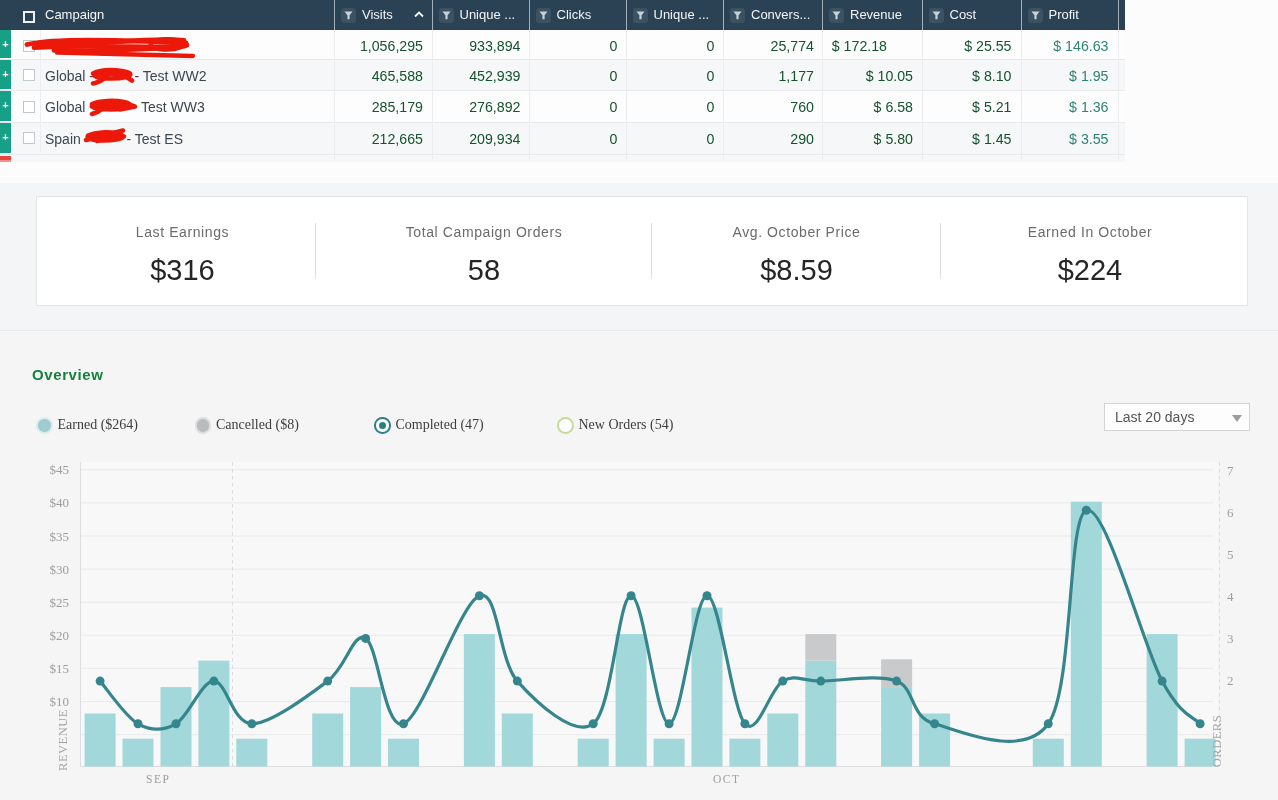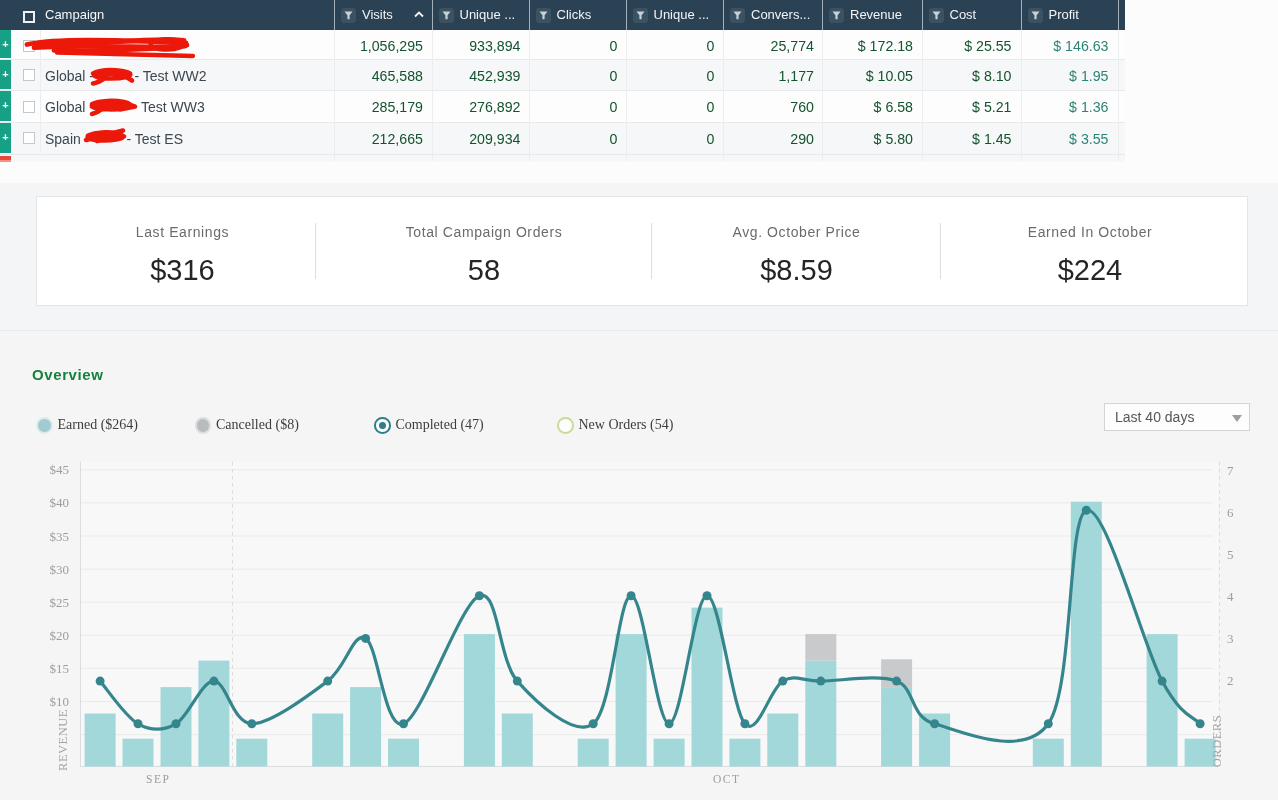--- a/index.html
+++ b/index.html
@@ -89,21 +89,21 @@
       <div class="th" style="left:1117.5px;width:7.5px;"></div>
     </div>
     <div class="row" style="top:30px;height:29.5px;background:#fdfdfe;">
       <div class="tab">+</div>
         <div class="cb"></div>
       <div class="num" style="left:334px;width:89px;">1,056,295</div>
       <div class="num" style="left:431.5px;width:89px;">933,894</div>
       <div class="num" style="left:528.5px;width:89px;">0</div>
       <div class="num" style="left:625.5px;width:89px;">0</div>
       <div class="num" style="left:723px;width:91px;">25,774</div>
-      <div class="num" style="left:822px;width:91px;padding-left:32px;">$ 172.18</div>
+      <div class="num" style="left:796px;width:91px;padding-left:32px;">$ 172.18</div>
       <div class="num" style="left:921.5px;width:90px;">$ 25.55</div>
       <div class="num profit" style="left:1020.5px;width:88px;">$ 146.63</div>
     </div>
     <div class="row" style="top:59.5px;height:31.5px;background:#f6f7f8;">
       <div class="tab">+</div>
         <div class="cb"></div>
       <div class="cname">Global -</div>
         <div class="cname" style="left:134.5px;">- Test WW2</div>
       <div class="num" style="left:334px;width:89px;">465,588</div>
       <div class="num" style="left:431.5px;width:89px;">452,939</div>
@@ -222,21 +222,21 @@
   <div class="leg" style="left:374px;">
       <div class="legc" style="background:#fff;border:2.5px solid #2e7e88;"></div>
       <div style="position:absolute;left:4.75px;top:4.75px;width:7px;height:7px;border-radius:50%;background:#2e7e88;"></div>
       <div class="legt">Completed (47)</div>
     </div>
   <div class="leg" style="left:557px;">
       <div class="legc" style="background:#fdfdfd;border:2px solid #c6dc96;"></div>
       <div class="legt">New Orders (54)</div>
     </div>
   <div class="abs" id="dd">
-      <span>Last 40 days</span>
+      <span>Last 20 days</span>
       <div class="tri"></div>
     </div>
 
   <svg class="abs" style="left:0;top:0;" width="1278" height="800">
     <rect x="80.5" y="462" width="1138" height="304.5" fill="#f8f8f9"></rect>
     <g stroke="#e9eaea" stroke-width="1">
       <line x1="80.5" y1="469.8" x2="1213" y2="469.8"></line>
       <line x1="80.5" y1="502.9" x2="1213" y2="502.9"></line>
       <line x1="80.5" y1="536" x2="1213" y2="536"></line>
       <line x1="80.5" y1="569.1" x2="1213" y2="569.1"></line>

